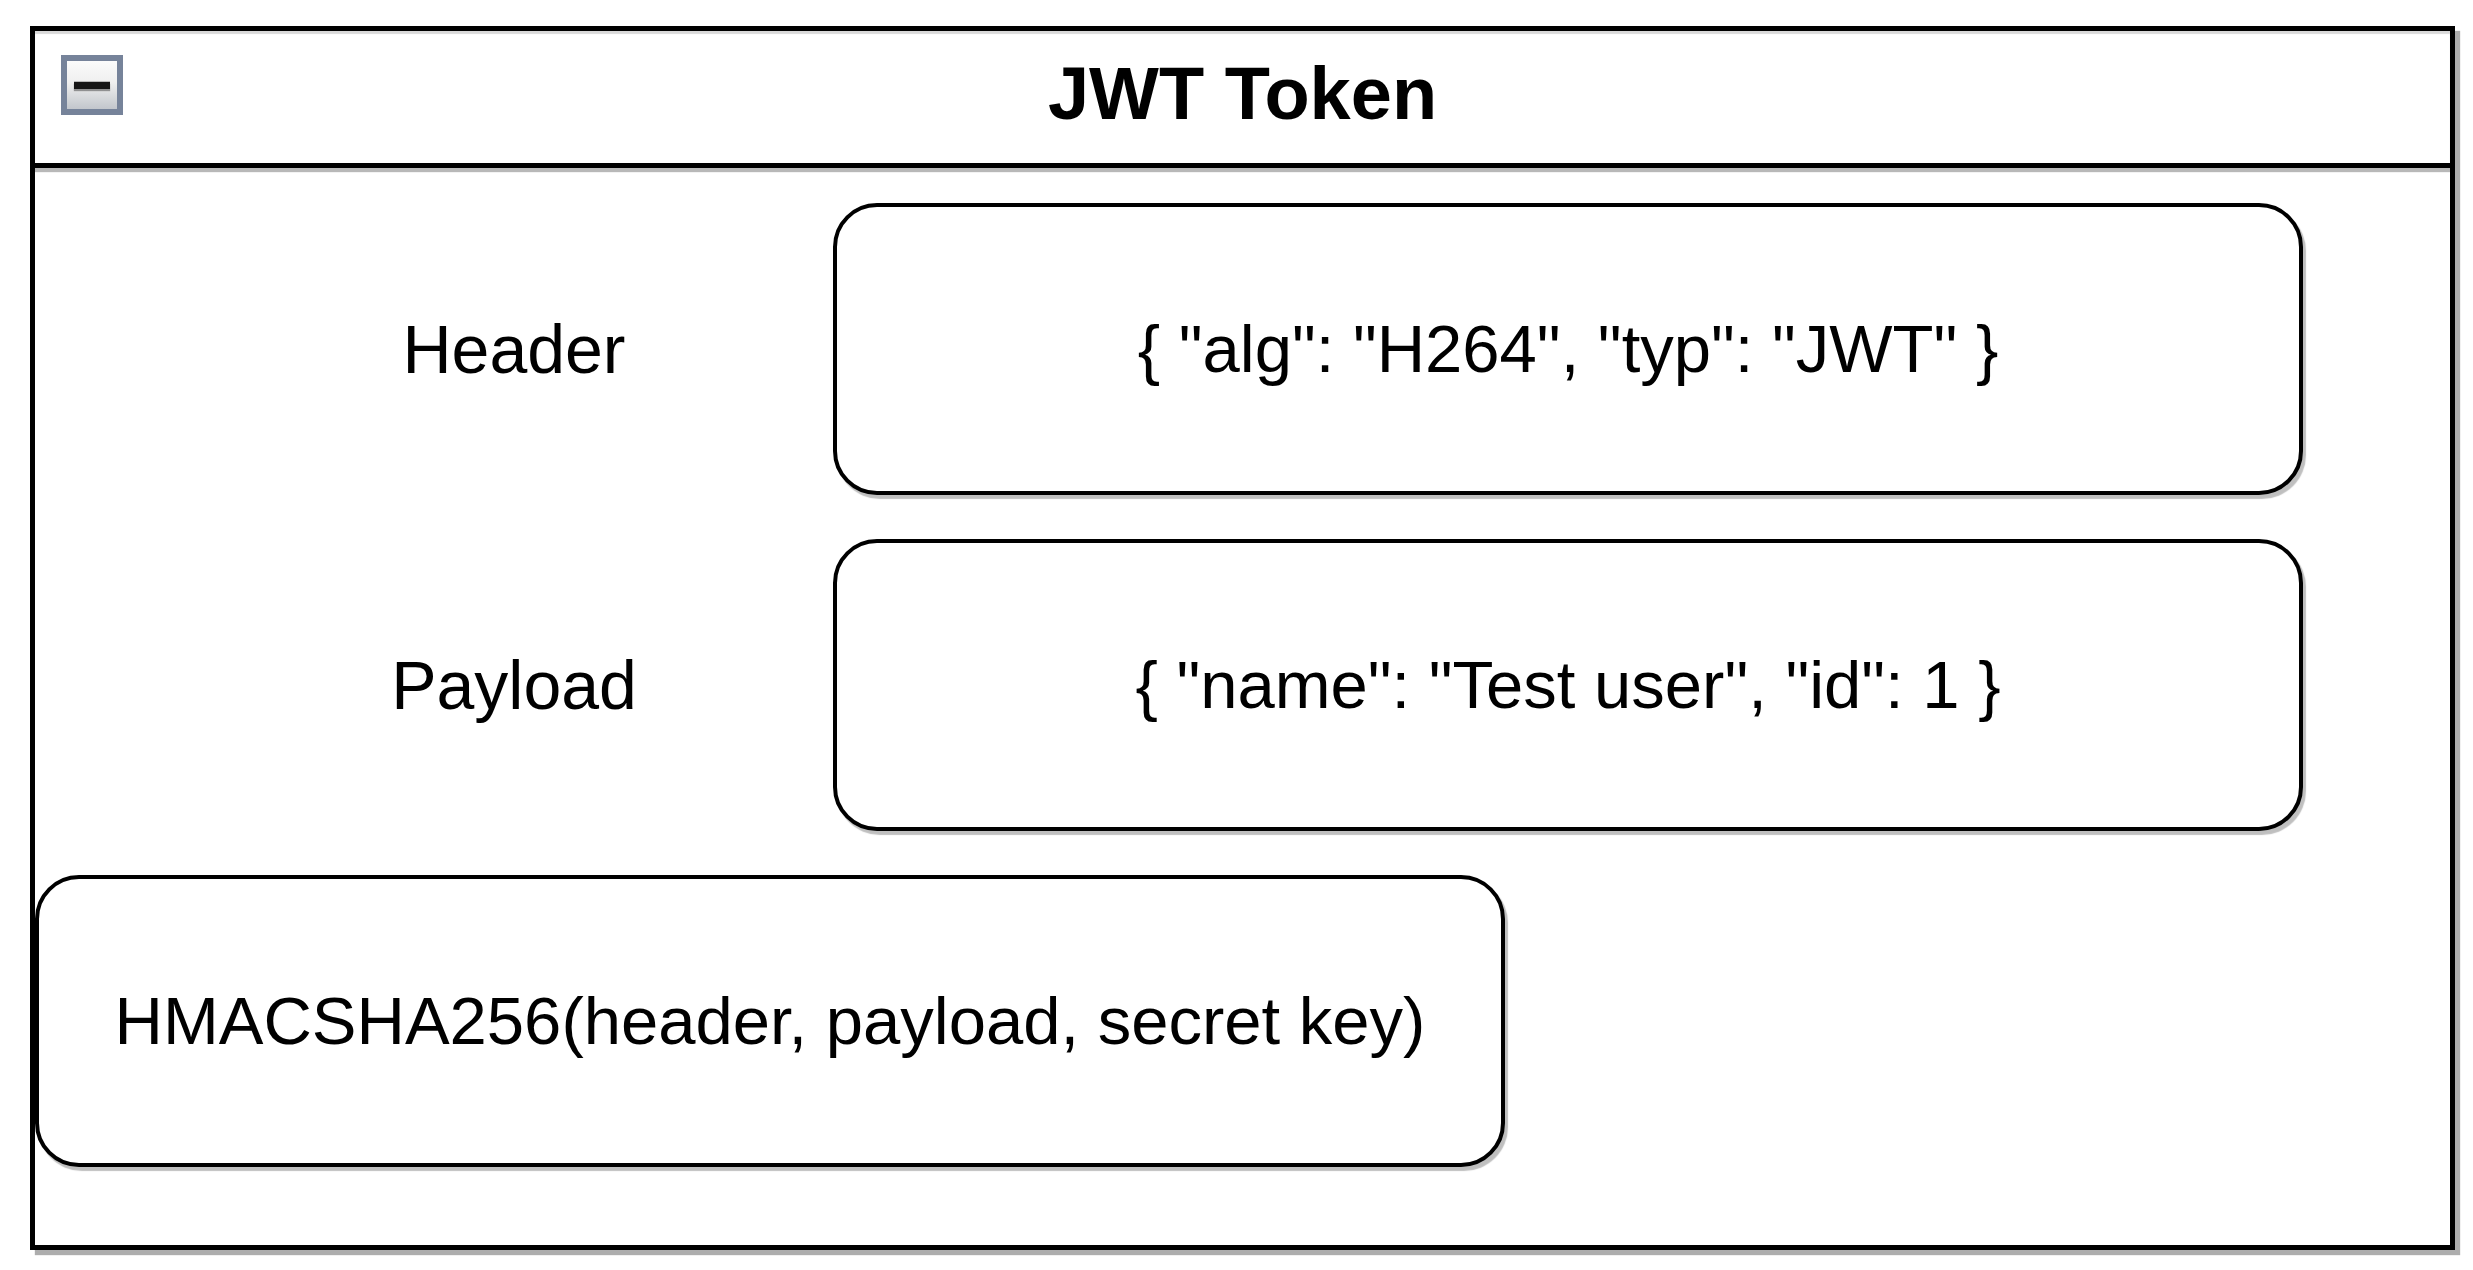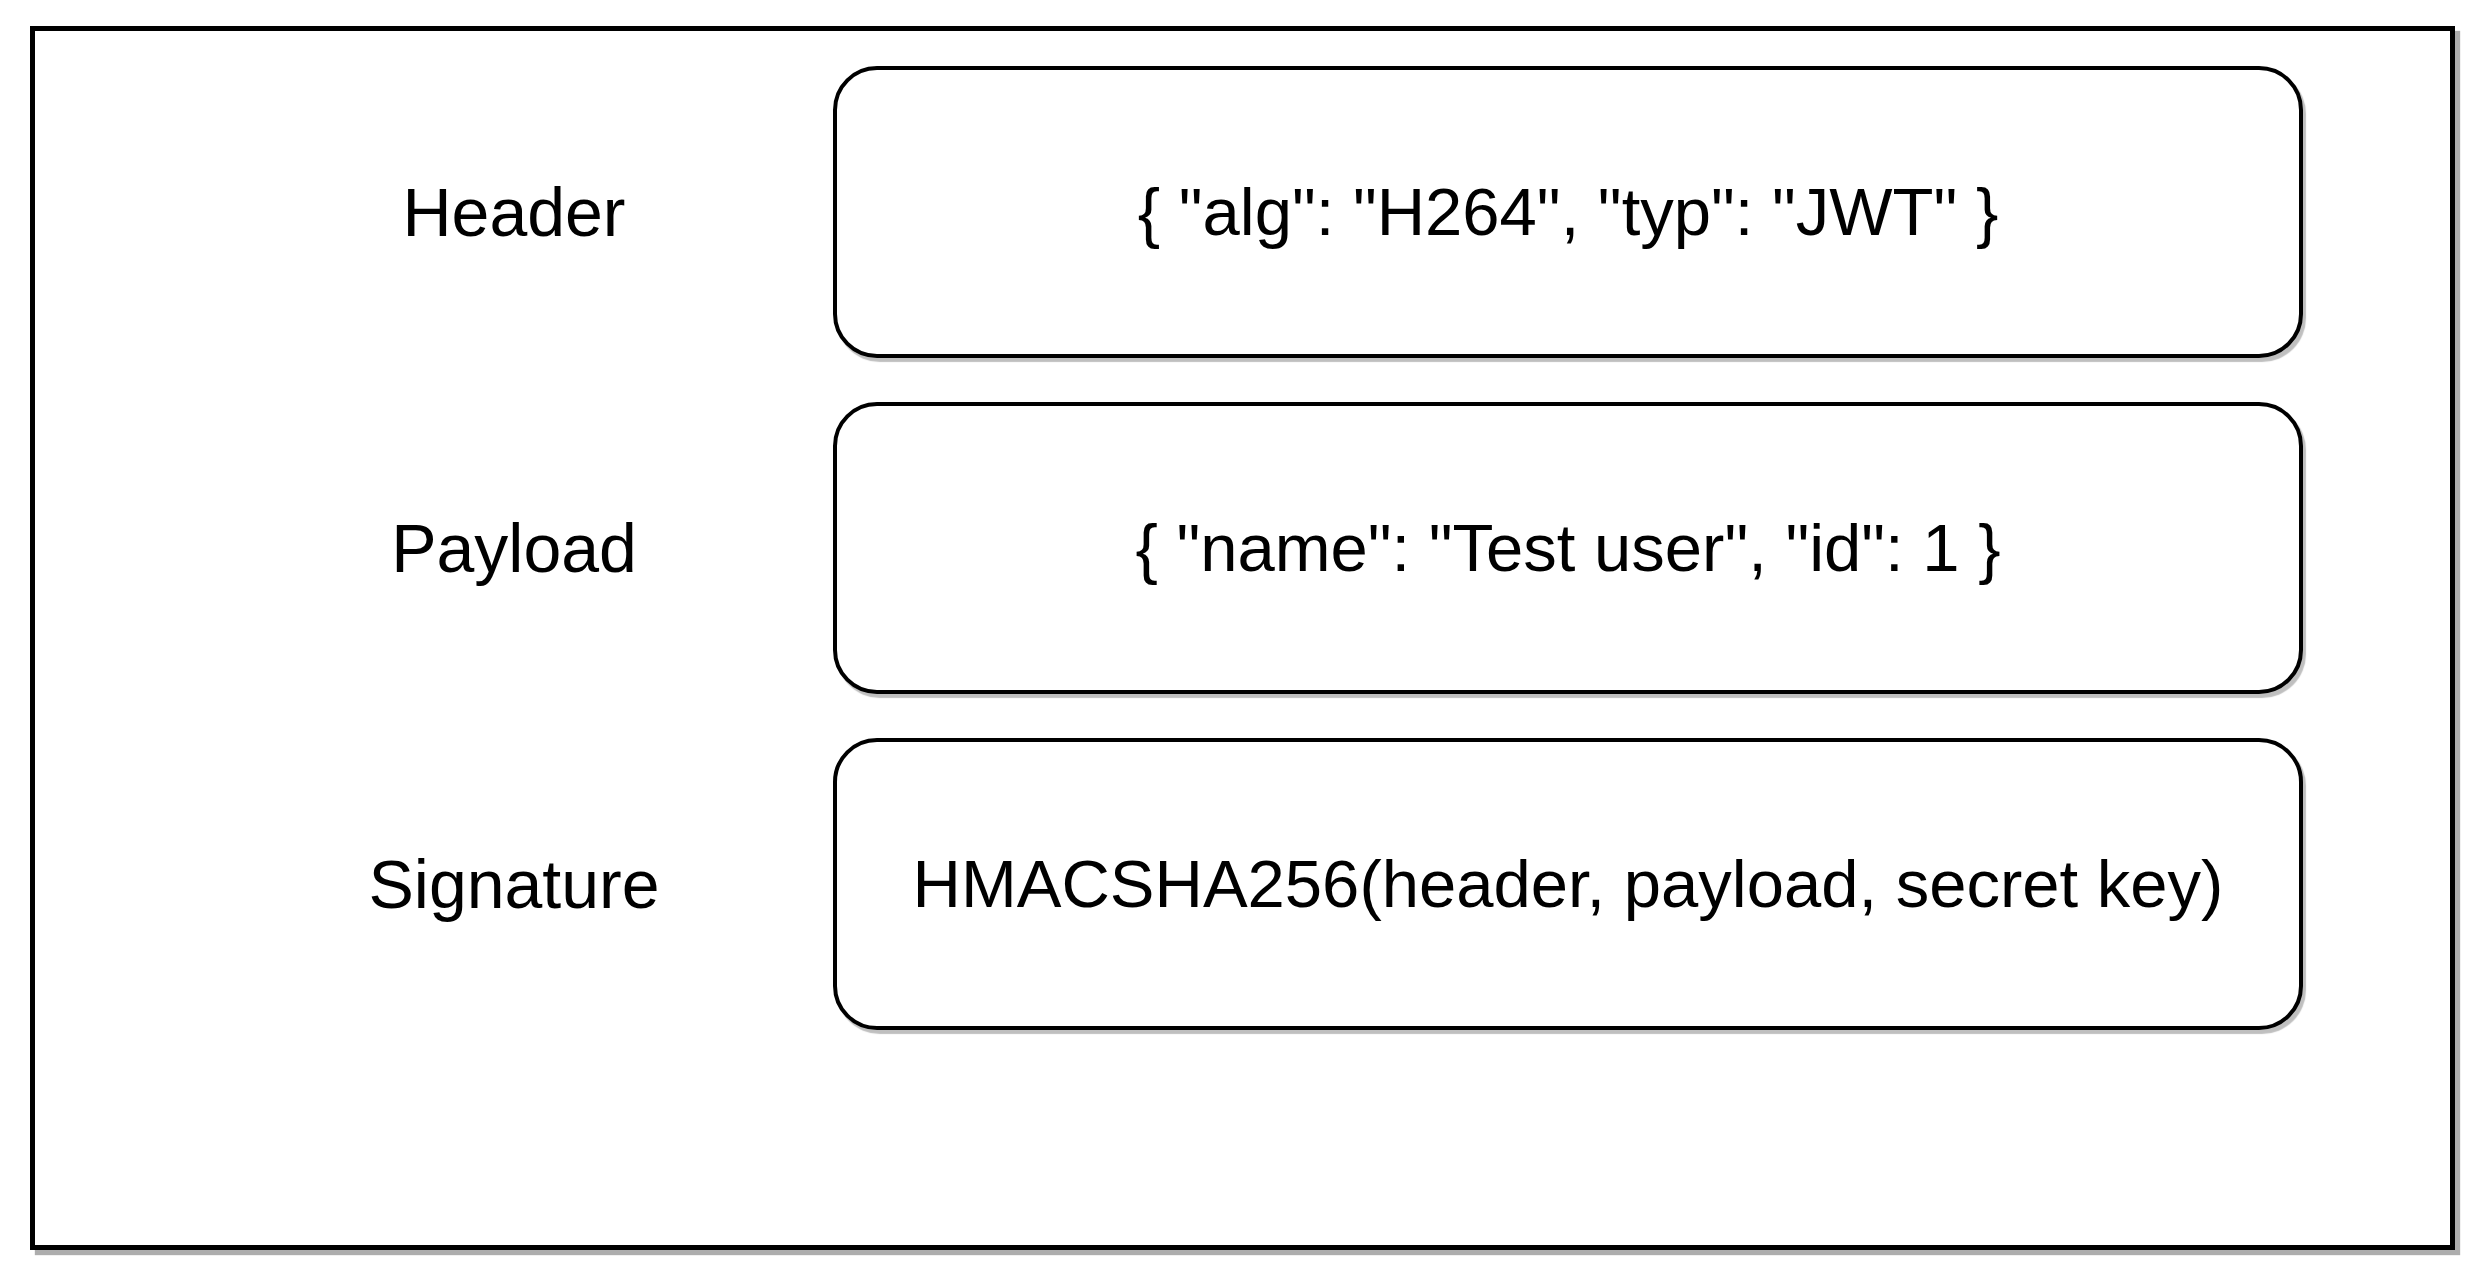--- a/index.html
+++ b/index.html
@@ -106,39 +106,44 @@
     text-align: center;
     padding: 0 20px;
   }
 </style>
 </head>
 <body>
 
 <div class="page">
   <div class="frame">
 
+    <div class="titlebar">
+      <button class="collapse-btn">
+        <span class="minus-bar"></span>
+      </button>
+      <div class="title">JWT Token</div>
+    </div>
 
     <div class="rows">
 
       <div class="row">
         <div class="row-label">Header</div>
         <div class="shape">
           <span>{ "alg": "H264", "typ": "JWT" }</span>
         </div>
       </div>
 
       <div class="row">
         <div class="row-label">Payload</div>
         <div class="shape">
           <span>{ "name": "Test user", "id": 1 }</span>
         </div>
       </div>
 
       <div class="row">
-        <div class="row-label">Signature</div>
         <div class="shape">
           <span>HMACSHA256(header, payload, secret key)</span>
         </div>
       </div>
 
     </div>
   </div>
 </div>
 
 </body></html>

